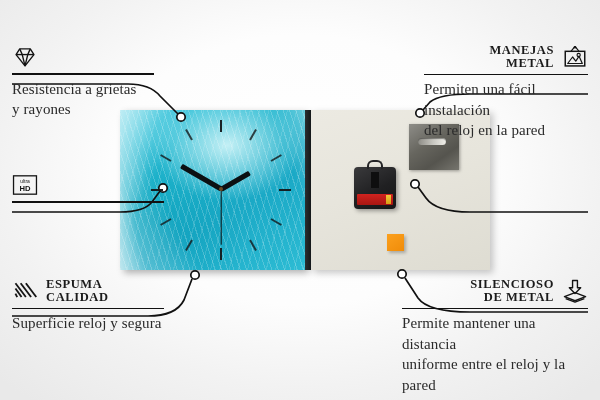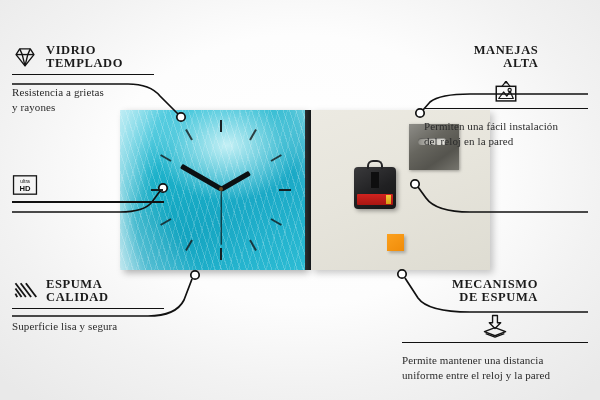--- a/index.html
+++ b/index.html
@@ -92,24 +92,24 @@
   }
 
   
   .callout { position:absolute; }
   .ctitle { display:flex; align-items:center; gap:8px; }
   .ctitle .words { line-height:1.06; }
   .ctitle .words span {
     display:block; font-size:12.5px; letter-spacing:.6px; color:#1b1b1b; font-weight:700;
   }
   .rule { height:1.6px; background:#111; margin-top:3px; }
-  .cdesc { font-size:11px; line-height:1.38; color:#2a2a2a; margin-top:10px; letter-spacing:.1px; }
+  .cdesc { font-size:15px; line-height:1.38; color:#2a2a2a; margin-top:4px; letter-spacing:.1px; }
   .left .ctitle { justify-content:flex-start; }
   .left .cdesc { text-align:left; }
-  .right .ctitle { justify-content:flex-end; flex-direction:column; }
+  .right .ctitle { justify-content:flex-end; flex-direction:row; }
   .right .words span { text-align:right; }
   .right .cdesc { text-align:left; }
 
   .ico { width:26px; height:26px; flex:0 0 26px; }
   .ico svg { width:100%; height:100%; display:block; }
 
   svg.connectors { position:absolute; inset:0; width:600px; height:400px; pointer-events:none; }
 </style>
 </head>
 <body>
@@ -177,24 +177,20 @@
       <span class="ico">
         <svg viewBox="0 0 32 32">
             <g fill="none" stroke="#141414" stroke-width="1.7" stroke-linejoin="round">
           <path d="M5 13 L16 27 L27 13 L22.5 6 L9.5 6 Z"></path>
           <path d="M5 13 H27"></path>
               <path d="M9.5 6 L12.6 13 L16 27"></path>
               <path d="M22.5 6 L19.4 13 L16 27"></path>
         </g>
           </svg>
       </span>
-      <span class="words">
-        <span>VIDRIO</span>
-        <span>TEMPLADO</span>
-      </span>
     </div>
     <div class="rule"></div>
     <div class="cdesc">Resistencia a grietas<br>y rayones</div>
   </div>
 
   <div class="callout left" style="left:12px; top:172px; width:152px;">
     <div class="ctitle">
       <span class="ico">
         <svg viewBox="0 0 34 30">
           <rect x="2" y="3" width="30" height="24" fill="none" stroke="#141414" stroke-width="1.7"></rect>
@@ -220,49 +216,49 @@
               <path d="M4 18 L6 22"></path>
         </g>
           </svg>
       </span>
       <span class="words">
         <span>ESPUMA</span>
         <span>CALIDAD</span>
       </span>
     </div>
     <div class="rule"></div>
-    <div class="cdesc">Superficie lisa y segura</div>
+    <div class="cdesc">Superficie reloj y segura</div>
   </div>
 
   <div class="callout right" style="right:12px; top:44px; width:164px;">
     <div class="ctitle">
       <span class="words">
         <span>MANEJAS</span>
-        <span>ALTA</span>
+        <span>METAL</span>
       </span>
       <span class="ico">
         <svg viewBox="0 0 32 30">
           <path d="M16 2 L11 8 M16 2 L21 8" fill="none" stroke="#141414" stroke-width="1.5"></path>
           <circle cx="16" cy="3" r="1.6" fill="#141414"></circle>
           <rect x="4" y="8" width="24" height="18" fill="none" stroke="#141414" stroke-width="1.8"></rect>
           <path d="M7 23 L13 15 L17 20 L21 14 L25 23 Z" fill="none" stroke="#141414" stroke-width="1.5" stroke-linejoin="round"></path>
           <circle cx="20.5" cy="12.5" r="2" fill="none" stroke="#141414" stroke-width="1.4"></circle>
         </svg>
       </span>
     </div>
     <div class="rule"></div>
     <div class="cdesc">Permiten una fácil instalación<br>del reloj en la pared</div>
   </div>
 
 
   <div class="callout right" style="right:12px; top:278px; width:186px;">
     <div class="ctitle">
       <span class="words">
-        <span>MECANISMO</span>
-        <span>DE ESPUMA</span>
+        <span>SILENCIOSO</span>
+        <span>DE METAL</span>
       </span>
       <span class="ico">
         <svg viewBox="0 0 32 30">
           <path d="M13 2 H19 V11 H23 L16 18 L9 11 H13 Z" fill="none" stroke="#141414" stroke-width="1.7" stroke-linejoin="round"></path>
           <path d="M16 17 L29 22 L16 27 L3 22 Z" fill="none" stroke="#141414" stroke-width="1.7" stroke-linejoin="round"></path>
           <path d="M4.5 24.4 L16 28.8 L27.5 24.4" fill="none" stroke="#141414" stroke-width="1.6" stroke-linejoin="round"></path>
         </svg>
       </span>
     </div>
     <div class="rule"></div>

